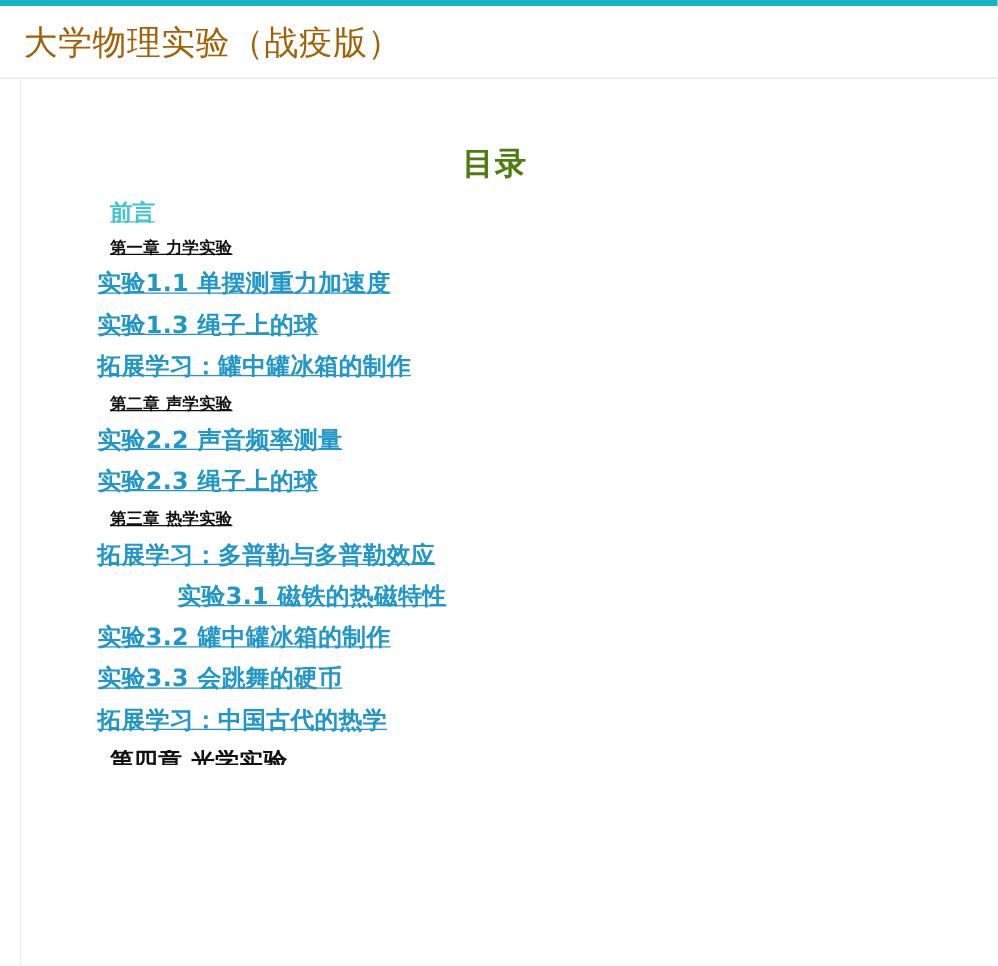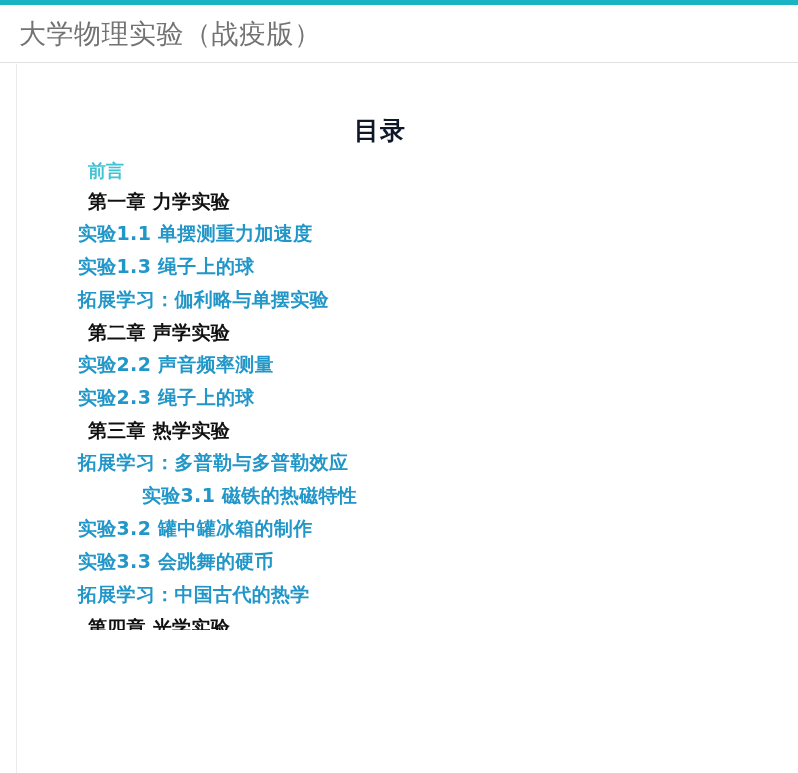--- a/index.html
+++ b/index.html
@@ -36,21 +36,21 @@
     height: 58px;
     background: #ffffff;
     border-bottom: 1px solid #e2e2e2;
     box-sizing: border-box;
   }
   .header-title {
     position: absolute;
     left: 19px;
     top: 11px;
     font-size: 27px;
-    color: #737373;
+    color: #a16207;
     font-family: "DejaVu Sans", "Liberation Sans", sans-serif;
     font-weight: normal;
     letter-spacing: 0.5px;
     white-space: nowrap;
     text-align: center;
   }
   .left-rail {
     position: absolute;
     top: 64px;
     left: 0;
@@ -70,48 +70,50 @@
     overflow: hidden;
   }
   .toc-title {
     position: absolute;
     top: 50px;
     left: 0;
     width: 724px;
     text-align: center;
     font-size: 25px;
     font-weight: bold;
-    color: #0f172a;
+    color: #4d7c0f;
     font-family: "DejaVu Sans", "Liberation Sans", sans-serif;
     letter-spacing: 1px;
+    padding-left: 16px;
   }
   .toc-list {
     position: absolute;
     top: 95px;
     left: 0;
     width: 780px;
   }
   .toc-entry {
     display: block;
     font-family: "DejaVu Sans", "Liberation Sans", sans-serif;
     white-space: nowrap;
     line-height: 1.0;
+    text-decoration: underline;
   }
   .lvl-front {
     margin-left: 70px;
     margin-top: 3px;
     margin-bottom: 12px;
     font-size: 18px;
     font-weight: bold;
     color: #42c3d4;
   }
   .lvl-chapter {
     margin-left: 70px;
     margin-bottom: 13px;
-    font-size: 19px;
+    font-size: 13px;
     font-weight: bold;
     color: #111111;
     letter-spacing: 0.3px;
   }
   .lvl-item {
     margin-left: 60px;
     margin-bottom: 14px;
     font-size: 19px;
     font-weight: bold;
     color: #2196c8;
@@ -143,21 +145,21 @@
 
   <div class="left-rail"></div>
 
   <div class="content">
     <div class="toc-title">目录</div>
     <div class="toc-list">
         <div class="toc-entry lvl-front">前言</div>
         <div class="toc-entry lvl-chapter">第一章  力学实验</div>
         <div class="toc-entry lvl-item">实验1.1 单摆测重力加速度</div>
         <div class="toc-entry lvl-item">实验1.3 绳子上的球</div>
-        <div class="toc-entry lvl-item">拓展学习：伽利略与单摆实验</div>
+        <div class="toc-entry lvl-item">拓展学习：罐中罐冰箱的制作</div>
         <div class="toc-entry lvl-chapter">第二章  声学实验</div>
         <div class="toc-entry lvl-item">实验2.2 声音频率测量</div>
         <div class="toc-entry lvl-item">实验2.3 绳子上的球</div>
         <div class="toc-entry lvl-chapter">第三章  热学实验</div>
         <div class="toc-entry lvl-item">拓展学习：多普勒与多普勒效应</div>
         <div class="toc-entry lvl-item indent-extra">实验3.1 磁铁的热磁特性</div>
         <div class="toc-entry lvl-item">实验3.2 罐中罐冰箱的制作</div>
         <div class="toc-entry lvl-item">实验3.3 会跳舞的硬币</div>
         <div class="toc-entry lvl-item">拓展学习：中国古代的热学</div>
         <div class="toc-entry clipped-row">第四章  光学实验</div>

